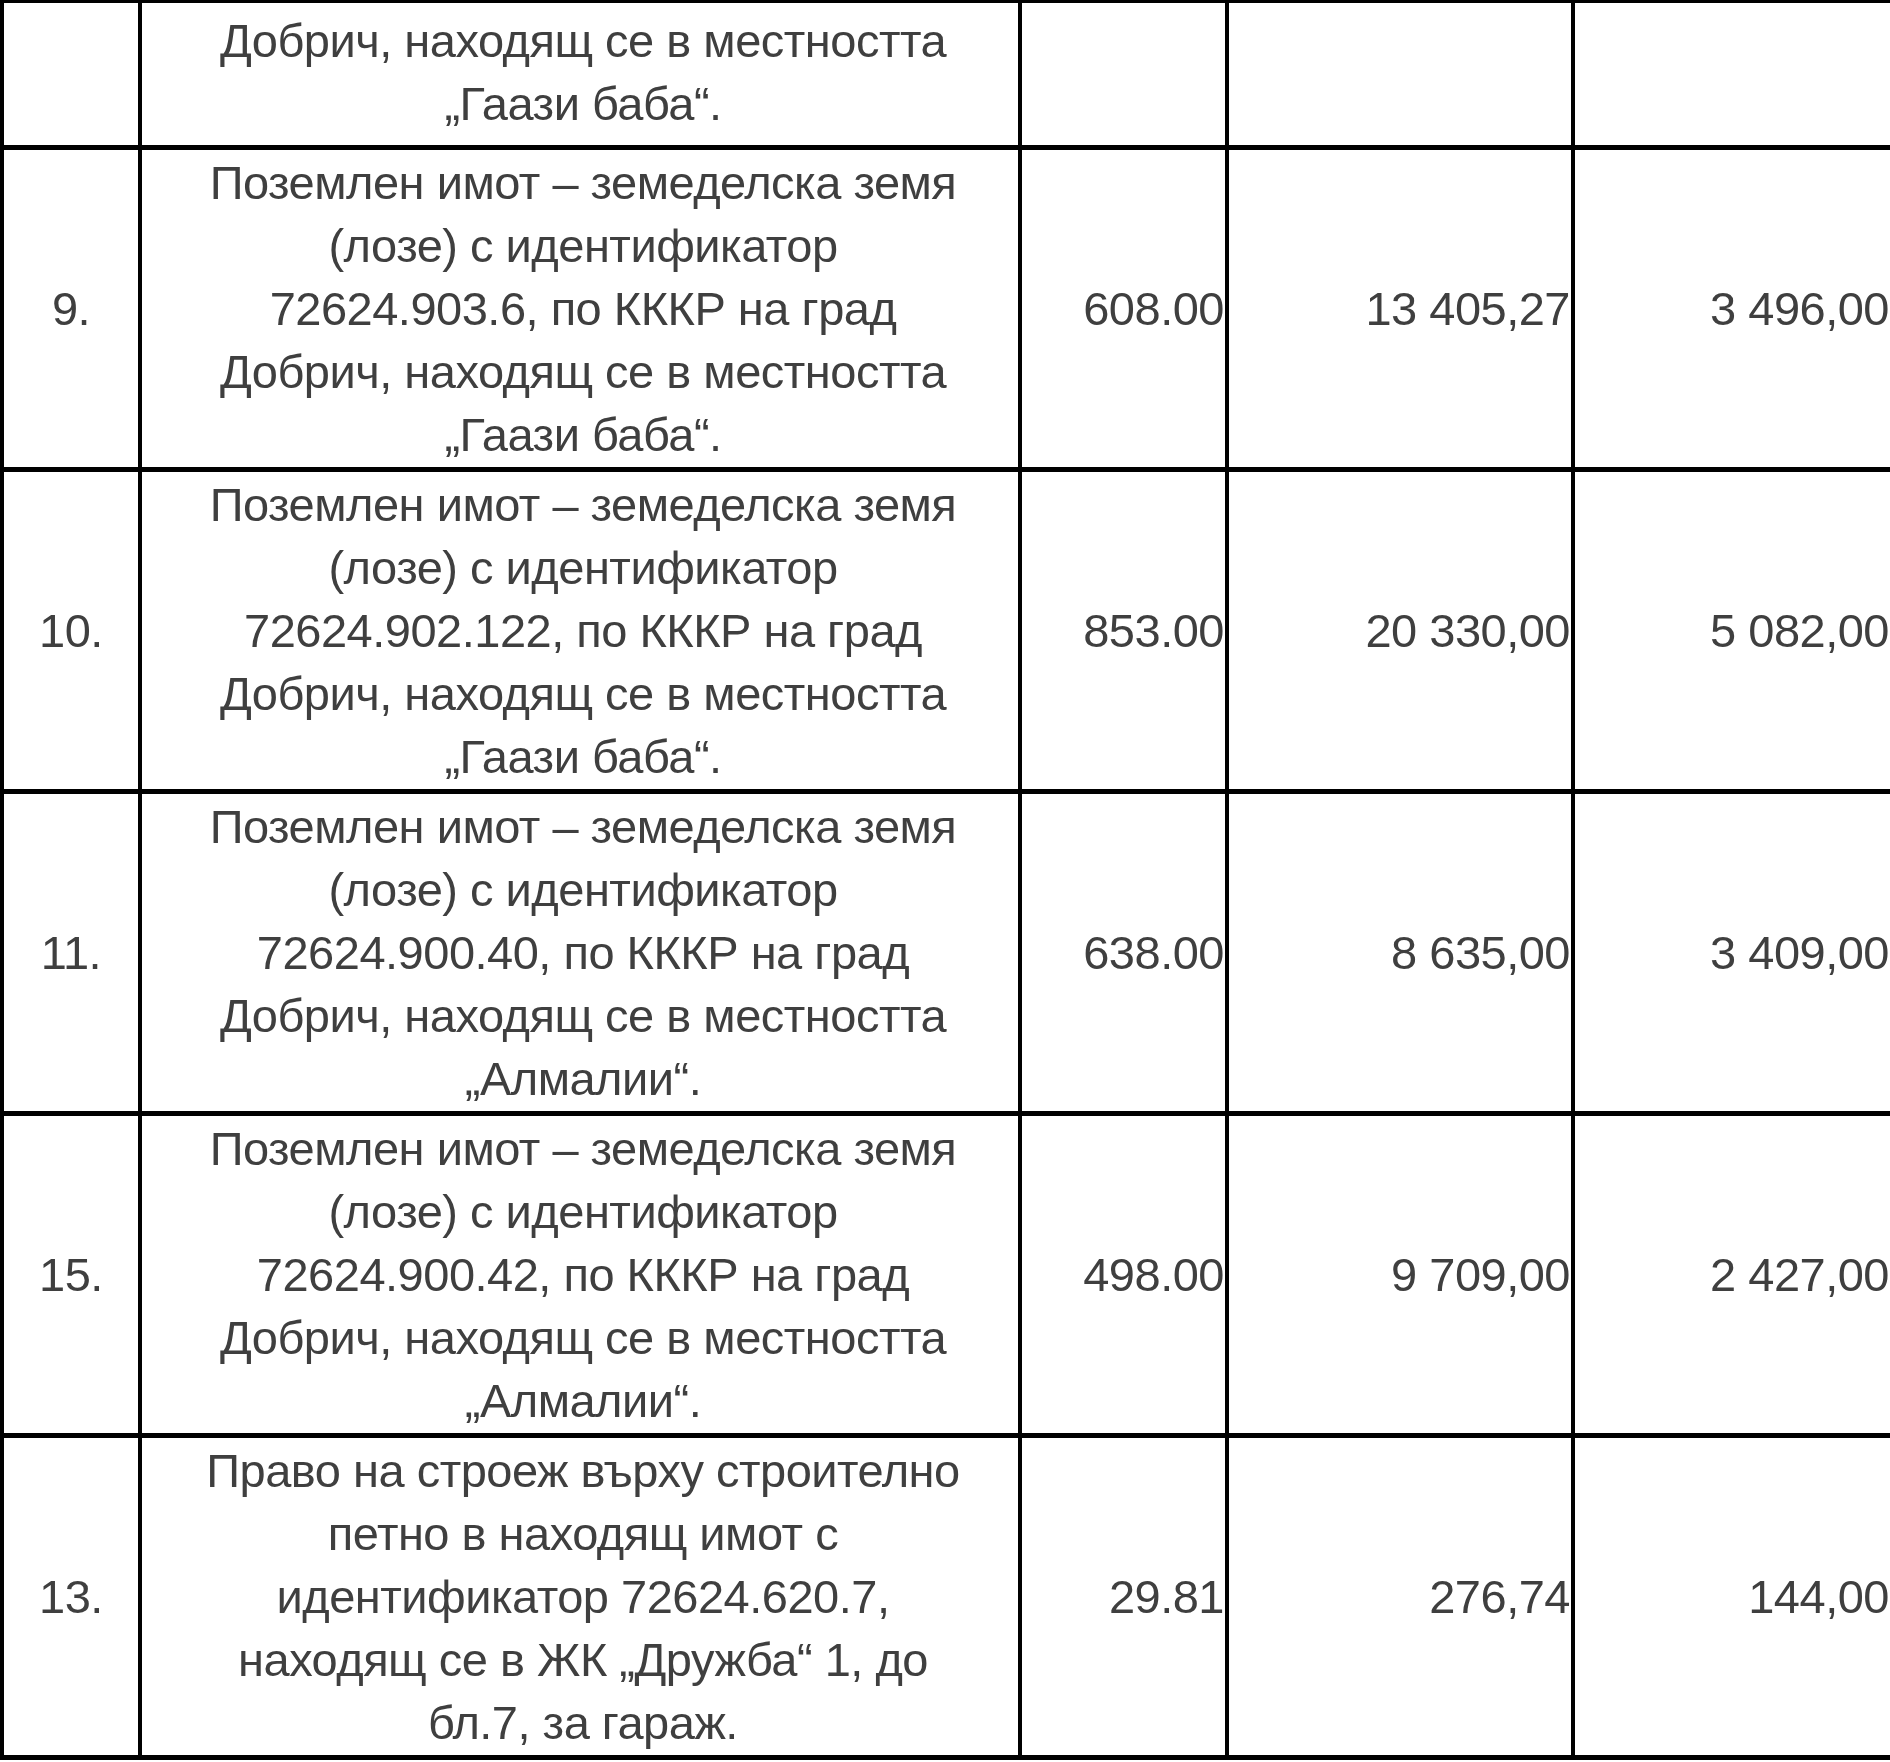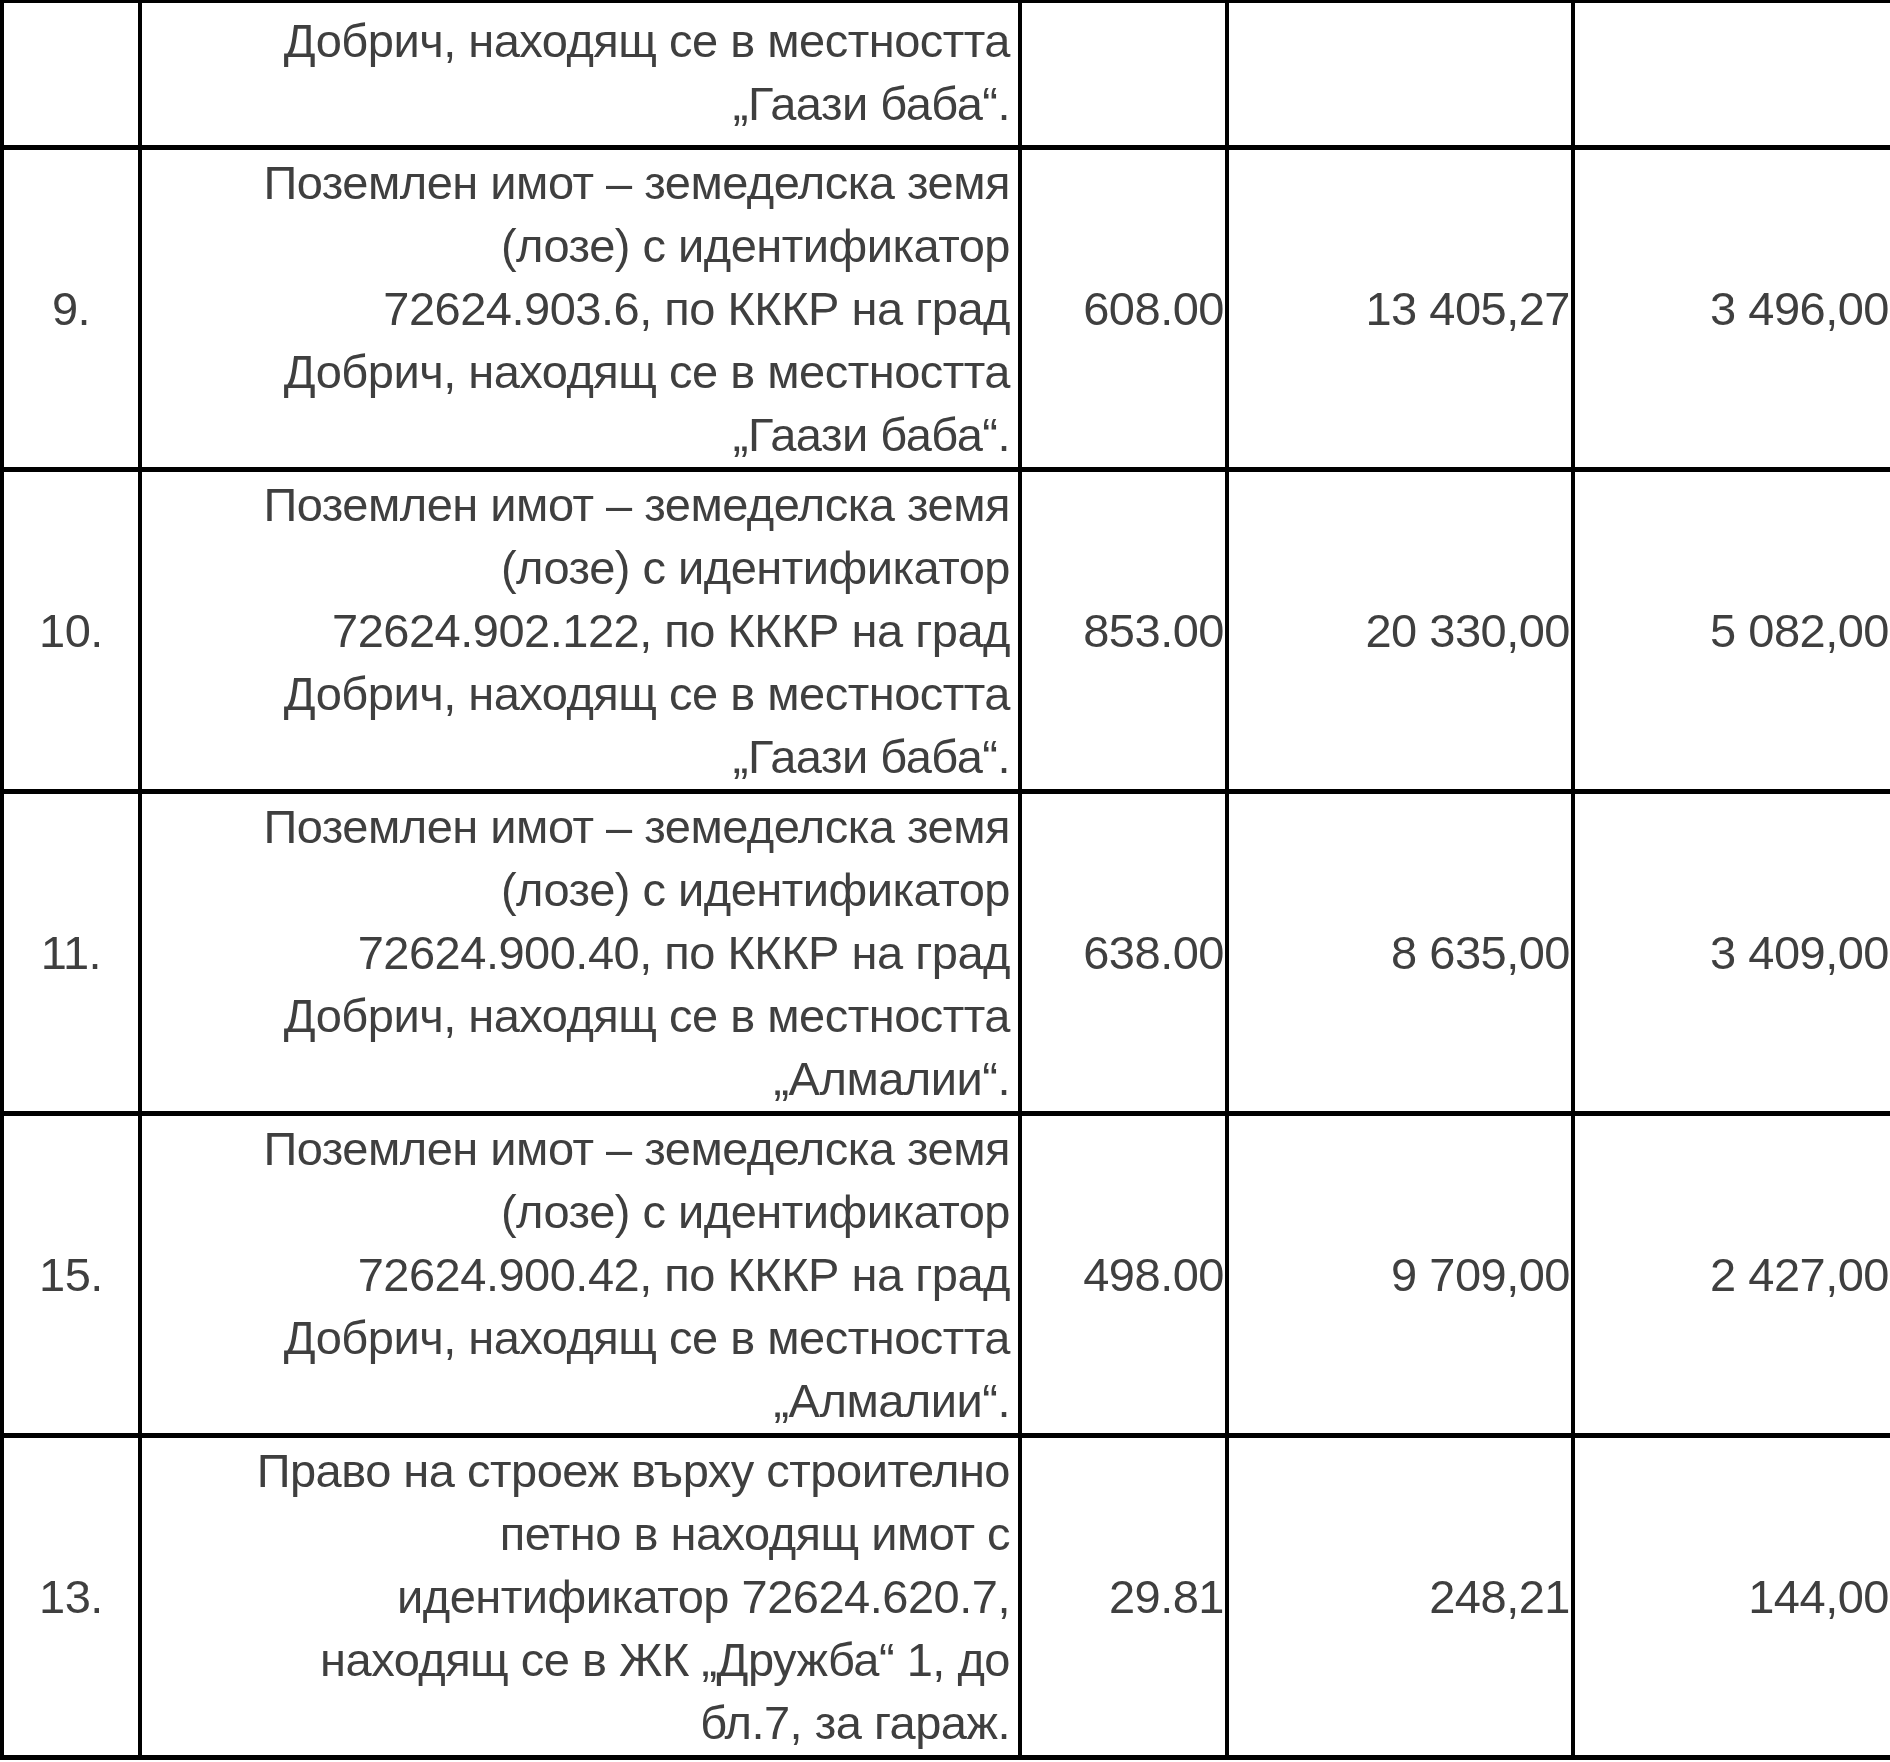--- a/index.html
+++ b/index.html
@@ -36,21 +36,21 @@
     background: #ffffff;
     overflow: hidden;
   }
   tr.partial-row td { border-top: 3px solid #000; }
 
   td.num-cell {
     text-align: center;
     vertical-align: middle;
   }
   td.desc-cell {
-    text-align: right;
+    text-align: center;
     vertical-align: middle;
     padding-left: 14px;
     padding-right: 8px;
     white-space: pre-line;
   }
   tr.partial-row td.desc-cell {
     vertical-align: top;
     padding-top: 6px;
   }
   td.value-cell {
@@ -126,17 +126,17 @@
       <td class="value-cell">2 427,00</td>
     </tr>
     <tr class="last-row">
       <td class="num-cell">13.</td>
       <td class="desc-cell">Право на строеж върху строително
 петно в находящ имот с
 идентификатор 72624.620.7,
 находящ се в ЖК „Дружба“ 1, до
 бл.7, за гараж.</td>
       <td class="value-cell">29.81</td>
-      <td class="value-cell">248,21</td>
+      <td class="value-cell">276,74</td>
       <td class="value-cell">144,00</td>
     </tr>
   </tbody>
 </table>
 
 </body></html>

